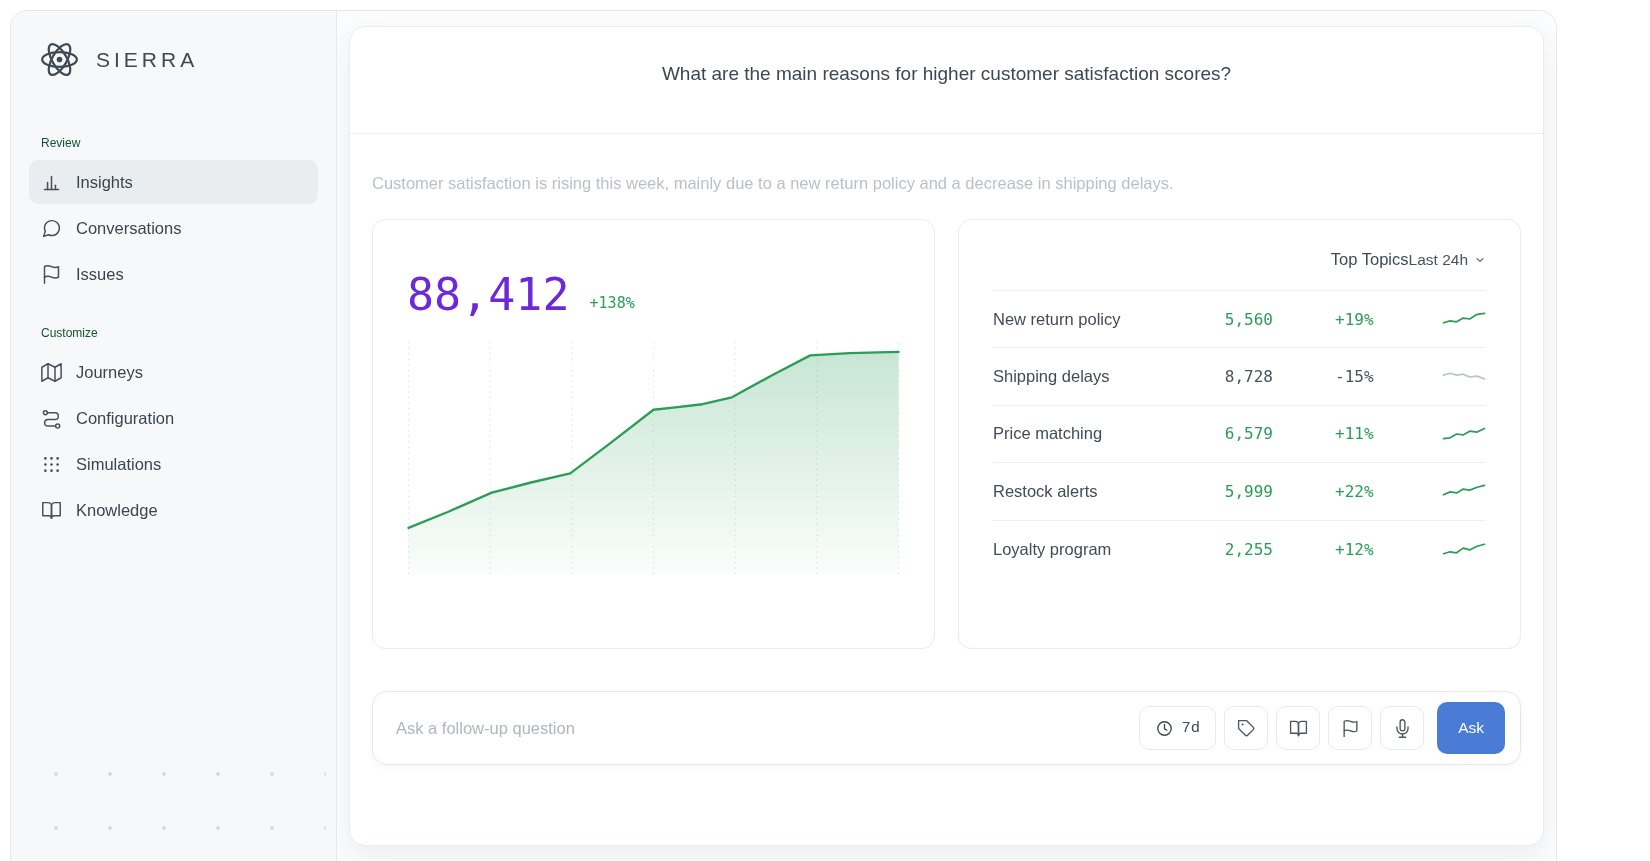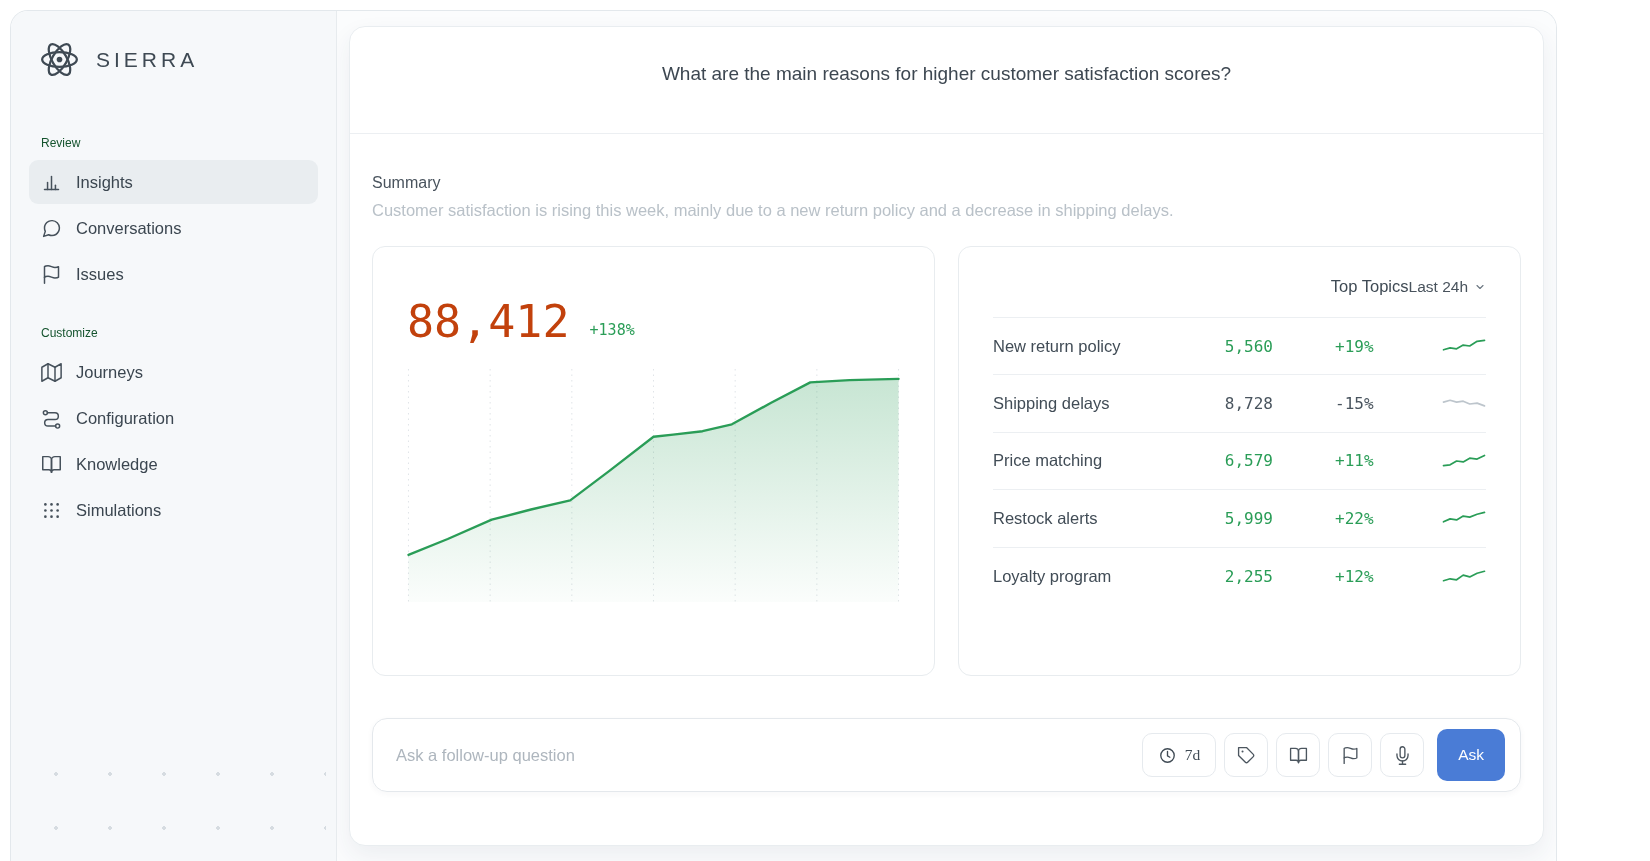--- a/index.html
+++ b/index.html
@@ -39,21 +39,21 @@
   .question-bar{padding:36px 24px 48px;border-bottom:1px solid #eceff2;text-align:center;}
   .question{font-size:19px;color:var(--text-dark);}
   .content{padding:40px 22px 0;}
   .summary-title{font-size:16px;color:var(--text-mid);margin-bottom:9px;}
   .summary-text{font-size:16.5px;color:var(--text-faint);}
   .cards{display:grid;grid-template-columns:1fr 1fr;gap:23px;margin-top:26px;}
   .card{border:1px solid var(--border);border-radius:13px;height:430px;
     padding:30px 34px;background:#fff;}
   .card-title{font-size:16.5px;color:#3f4a54;}
   .metric{display:flex;align-items:flex-end;gap:20px;margin-top:22px;}
-  .metric-value{font-family:"DejaVu Sans Mono",monospace;font-size:45px;color:#c2410c;line-height:1;}
+  .metric-value{font-family:"DejaVu Sans Mono",monospace;font-size:45px;color:#6d28d9;line-height:1;}
   .metric-change{font-family:"DejaVu Sans Mono",monospace;font-size:15px;color:var(--green);padding-bottom:5px;}
   .main-chart{width:100%;height:235px;margin-top:23px;display:block;}
   
   .topics-header{display:flex;justify-content:flex-end;align-items:center;
     padding-bottom:21px;border-bottom:1px solid #eceff2;}
   .range-select{display:flex;align-items:center;gap:6px;background:none;border:none;
     font-size:15.5px;color:var(--text-mid);cursor:pointer;font-family:inherit;}
   .chev{display:flex;color:#6b7680;}
   .topic-row{display:grid;grid-template-columns:190px 90px 1fr 44px;align-items:center;
     height:57.4px;border-bottom:1px solid #eceff2;cursor:pointer;}
@@ -66,21 +66,21 @@
   
   .ask-bar{display:flex;margin-top:42px;height:74px;
     border:1px solid #e4e8ec;border-radius:15px;padding:0 15px 0 23px;
     box-shadow:0 2px 6px rgba(45,62,80,.04);}
   .ask-input{flex:1;border:none;outline:none;font-size:16.5px;color:var(--text-dark);
     font-family:inherit;background:transparent;}
   .ask-input::placeholder{color:#aeb6be;}
   .ask-actions{display:flex;align-items:center;gap:8px;}
   .pill{display:flex;align-items:center;gap:8px;height:44px;padding:0 15px;
     border:1px solid #e6eaee;border-radius:10px;background:#fff;font-size:15.5px;
-    color:#3f4a54;font-family:Liberation Serif, serif;cursor:pointer;}
+    color:#3f4a54;font-family:Liberation Mono, monospace;cursor:pointer;}
   .iconbtn{display:flex;align-items:center;justify-content:center;width:44px;height:44px;
     border:1px solid #e6eaee;border-radius:10px;background:#fff;color:#4c565f;cursor:pointer;}
   .iconbtn span,.pill .btn-icon{display:flex;}
   .ask-btn{height:52px;padding:0 21px;border:none;border-radius:10px;background:var(--blue);
     color:#fff;font-size:15.5px;font-family:inherit;cursor:pointer;margin-left:5px;}
 </style>
 </head>
 <body>
 
 <div class="app">
@@ -149,57 +149,56 @@
           <svg width="21" height="21" viewBox="0 0 24 24" fill="none" stroke="currentColor" stroke-width="1.7" stroke-linecap="round" stroke-linejoin="round">
             <circle cx="5" cy="5.5" r="2.3"></circle>
             <path d="M7.3 5.5H16a3.8 3.8 0 0 1 0 7.6H8a3.8 3.8 0 0 0 0 7.6h8.7"></path>
             <circle cx="19" cy="20.7" r="2.3"></circle>
           </svg>
         </span>
         <span class="nav-label">Configuration</span>
       </a>
       <a class="nav-item">
         <span class="nav-icon">
-          <svg width="21" height="21" viewBox="0 0 24 24" fill="none" stroke="currentColor" stroke-width="1.7" stroke-linecap="round" stroke-linejoin="round">
-            <path d="M2 3h6a4 4 0 0 1 4 4v14a3 3 0 0 0-3-3H2z"></path>
-            <path d="M22 3h-6a4 4 0 0 0-4 4v14a3 3 0 0 1 3-3h7z"></path>
-          </svg>
-        </span>
-        <span class="nav-label">Knowledge</span>
-      </a>
-      <a class="nav-item">
-        <span class="nav-icon">
           <svg width="21" height="21" viewBox="0 0 24 24" fill="currentColor">
             <circle cx="5" cy="5" r="1.5"></circle>
               <circle cx="12" cy="5" r="1.5"></circle>
               <circle cx="19" cy="5" r="1.5"></circle>
             <circle cx="5" cy="12" r="1.5"></circle>
               <circle cx="12" cy="12" r="1.5"></circle>
               <circle cx="19" cy="12" r="1.5"></circle>
             <circle cx="5" cy="19" r="1.5"></circle>
               <circle cx="12" cy="19" r="1.5"></circle>
               <circle cx="19" cy="19" r="1.5"></circle>
           </svg>
         </span>
         <span class="nav-label">Simulations</span>
       </a>
+      <a class="nav-item">
+        <span class="nav-icon">
+          <svg width="21" height="21" viewBox="0 0 24 24" fill="none" stroke="currentColor" stroke-width="1.7" stroke-linecap="round" stroke-linejoin="round">
+            <path d="M2 3h6a4 4 0 0 1 4 4v14a3 3 0 0 0-3-3H2z"></path>
+            <path d="M22 3h-6a4 4 0 0 0-4 4v14a3 3 0 0 1 3-3h7z"></path>
+          </svg>
+        </span>
+        <span class="nav-label">Knowledge</span>
+      </a>
     </nav>
 
     <div class="dot-grid"></div>
   </aside>
 
   <main class="main">
     <div class="panel">
       <header class="question-bar">
         <div class="question">What are the main reasons for higher customer satisfaction scores?</div>
       </header>
 
       <div class="content">
         <div class="summary">
-          <div class="summary-title">Summary</div>
           <div class="summary-text">Customer satisfaction is rising this week, mainly due to a new return policy and a decrease in shipping delays.</div>
         </div>
 
         <div class="cards">
 
           <section class="card">
             <div class="metric">
               <span class="metric-value">88,412</span>
               <span class="metric-change">+138%</span>
             </div>

